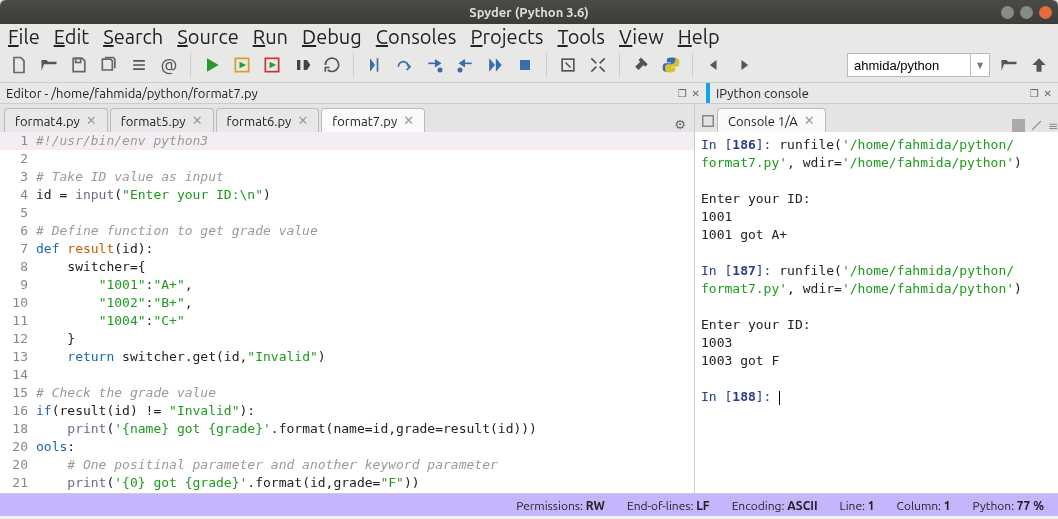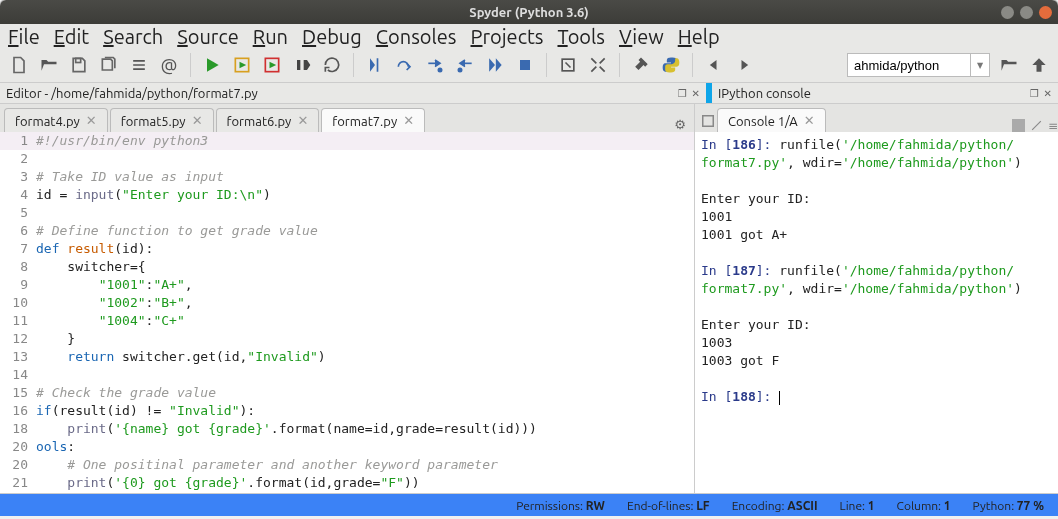--- a/index.html
+++ b/index.html
@@ -12,21 +12,21 @@
 .menubar span{cursor:default;}
 .mkey{text-decoration:underline;}
 .toolbar{height:34px;background:#e8e8e6;border-bottom:1px solid #ccc;display:flex;align-items:center;gap:8px;padding:0 8px;}
 .tbicon{width:22px;height:22px;display:flex;align-items:center;justify-content:center;color:#555;}
 .tbicon svg{width:20px;height:20px;}
 .tbsep{width:1px;height:24px;background:#ccc;margin:0 2px;}
 .pathselect{display:flex;align-items:center;border:1px solid #bbb;background:#fff;height:22px;margin-left:auto;}
 .pathselect input{border:none;width:110px;padding:0 6px;font-size:13px;outline:none;}
 .pathselect .dd{width:18px;height:22px;border-left:1px solid #bbb;display:flex;align-items:center;justify-content:center;font-size:8px;color:#777;}
 .docklabels{height:20px;background:#e8e8e6;border-bottom:1px solid #ccc;display:flex;}
-.dockL{flex:0 0 694px;display:flex;align-items:center;padding:0 6px;border-right:6px solid #0ea5e9;}
+.dockL{flex:0 0 694px;display:flex;align-items:center;padding:0 6px;border-right:4px solid #0ea5e9;}
 .dockR{flex:1;display:flex;align-items:center;padding:0 6px;}
 .dockctl{margin-left:auto;color:#666;font-size:10px;display:flex;gap:5px;}
 .main{flex:1;display:flex;overflow:hidden;}
 .leftpanel{flex:0 0 694px;display:flex;flex-direction:column;border-right:1px solid #ccc;}
 .rightpanel{flex:1;display:flex;flex-direction:column;}
 .tabbar{height:28px;background:#e4e4e2;display:flex;align-items:flex-end;padding-left:4px;}
 .tab{padding:4px 10px;border:1px solid #bbb;border-bottom:none;background:#e8e8e6;margin-right:2px;border-radius:4px 4px 0 0;display:flex;align-items:center;gap:6px;font-size:13px;}
 .tab.active{background:#fafafa;}
 .tab .x{color:#999;font-weight:bold;}
 .tabbar .gear{margin-left:auto;margin-right:8px;color:#666;}
@@ -40,21 +40,21 @@
 .c-str{color:#1e9a1e;}
 .c-func{color:#6a6a88;}
 .c-cls{color:#c75b00;}
 .console{flex:1;background:#fff;overflow:auto;font-family:"DejaVu Sans Mono","Courier New",monospace;font-size:13px;line-height:18px;padding:4px 6px;}
 .cprompt{color:#2a3a8a;}
 .cnum{color:#2a3a8a;font-weight:bold;}
 .cpath{color:#1e9a1e;}
 .cursor{display:inline-block;width:1px;height:14px;background:#000;vertical-align:middle;}
 .rctrls{margin-left:auto;display:flex;gap:5px;color:#888;align-items:center;}
 .rctrls span{width:13px;height:13px;display:inline-block;}
-.statusbar{height:22px;background:#3b82f6;border-top:1px solid #ccc;display:flex;align-items:center;justify-content:flex-end;gap:22px;padding:0 14px;font-size:12px;}
+.statusbar{height:22px;background:#c4b5fd;border-top:1px solid #ccc;display:flex;align-items:center;justify-content:flex-end;gap:22px;padding:0 14px;font-size:12px;}
 </style>
 </head>
 <body>
 
 <div class="window">
 
   <div class="titlebar">
     <div class="title">Spyder (Python 3.6)</div>
     <div class="wbtns">
       <span class="wbtn" style="background:#8a8a85"></span>

